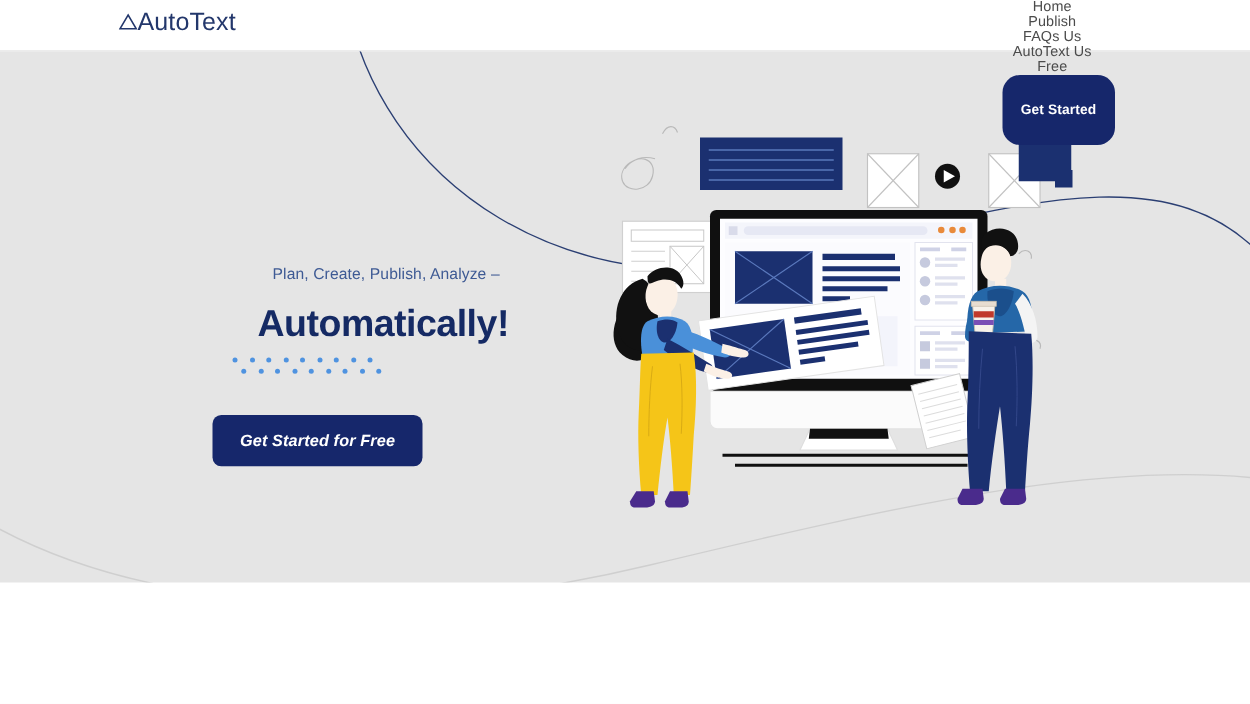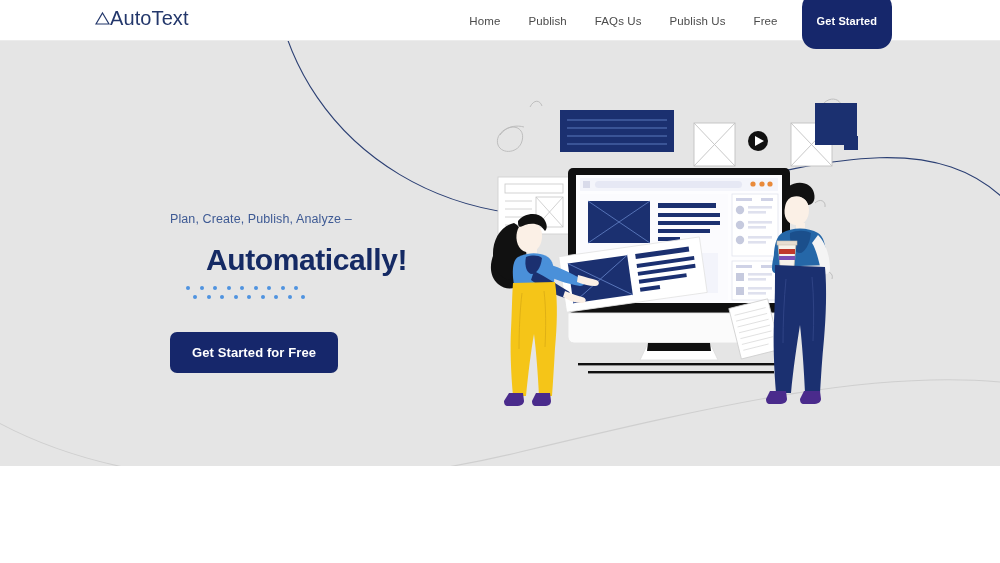--- a/index.html
+++ b/index.html
@@ -21,47 +21,47 @@
     display: flex; align-items: center; z-index: 30;
   }
   .logo {
     position: absolute; left: 95px; top: 7px;
     display: flex; align-items: baseline;
     font-size: 20px; letter-spacing: .1px; color: #1f3a6e; font-weight: 400;
   }
   .logo-tri { display: inline-block; margin-right: 0px; position: relative; top: 1px; }
   .logo-text { font-size: 20px; color: #23376b; }
 
-  .nav { position: absolute; right: 108px; top: 0; height: 41px; display: flex; align-items: center; gap: 0; }
+  .nav { position: absolute; right: 108px; top: 0; height: 41px; display: flex; align-items: center; gap: 0; flex-direction: column; }
   .nav-item {
     font-size: 11.5px; color: #4b4b4b; padding: 0 14px; cursor: pointer;
     white-space: nowrap; letter-spacing: .1px;
   }
   .nav-cta {
     margin-left: 10px;
     background: #16276b; color: #fff; font-size: 11px; font-weight: bold;
     padding: 22px 15px; border-radius: 14px; border: none; cursor: pointer;
     white-space: nowrap; letter-spacing: .1px;
   }
 
   
   .hero { position: absolute; left: 170px; top: 212px; z-index: 20; width: 330px; }
-  .hero-eyebrow { font-size: 12.5px; color: #3e5a94; letter-spacing: .1px; margin-bottom: 18px; }
+  .hero-eyebrow { font-size: 12.5px; color: #3e5a94; letter-spacing: .1px; margin-bottom: 18px; margin-left: 48px; }
   .hero-title {
     font-size: 30px; font-weight: bold; color: #152a64; letter-spacing: -.4px;
     line-height: 1.05; margin-bottom: 10px; margin-left: 36px;
   }
   .dot-grid { margin-top: 4px; margin-left: 16px; }
   .dot-row { display: flex; gap: 9.5px; margin-bottom: 5px; }
   .dot-row.offset { margin-left: 7px; }
   .dot { width: 4px; height: 4px; border-radius: 50%; background: #4f93e0; }
   .cta-btn {
     margin-top: 28px; background: #16276b; color: #fff; border: none;
     font-size: 13px; font-weight: bold; padding: 13px 22px; border-radius: 7px;
-    cursor: pointer; letter-spacing: .1px;
+    cursor: pointer; letter-spacing: .1px; font-style: italic;
   }
 
   
   .illustration { position: absolute; left: 470px; top: 75px; width: 420px; height: 370px; z-index: 10; }
 </style>
 </head>
 <body>
 
 <div class="page">
 
@@ -75,21 +75,21 @@
       <svg class="logo-tri" width="15" height="15" viewBox="0 0 15 15">
         <path d="M7.5,2 L14,13 L1,13 Z" fill="none" stroke="#23376b" stroke-width="1.2"></path>
       </svg>
       <span class="logo-text">AutoText</span>
     </div>
 
     <nav class="nav">
       <span class="nav-item">Home</span>
       <span class="nav-item">Publish</span>
       <span class="nav-item">FAQs Us</span>
-      <span class="nav-item">Publish Us</span>
+      <span class="nav-item">AutoText Us</span>
       <span class="nav-item">Free</span>
       <button class="nav-cta">Get Started</button>
     </nav>
   </div>
 
   <div class="hero">
     <div class="hero-eyebrow">Plan, Create, Publish, Analyze –</div>
     <div class="hero-title">Automatically!</div>
     <div class="dot-grid">
       <div class="dot-row">

